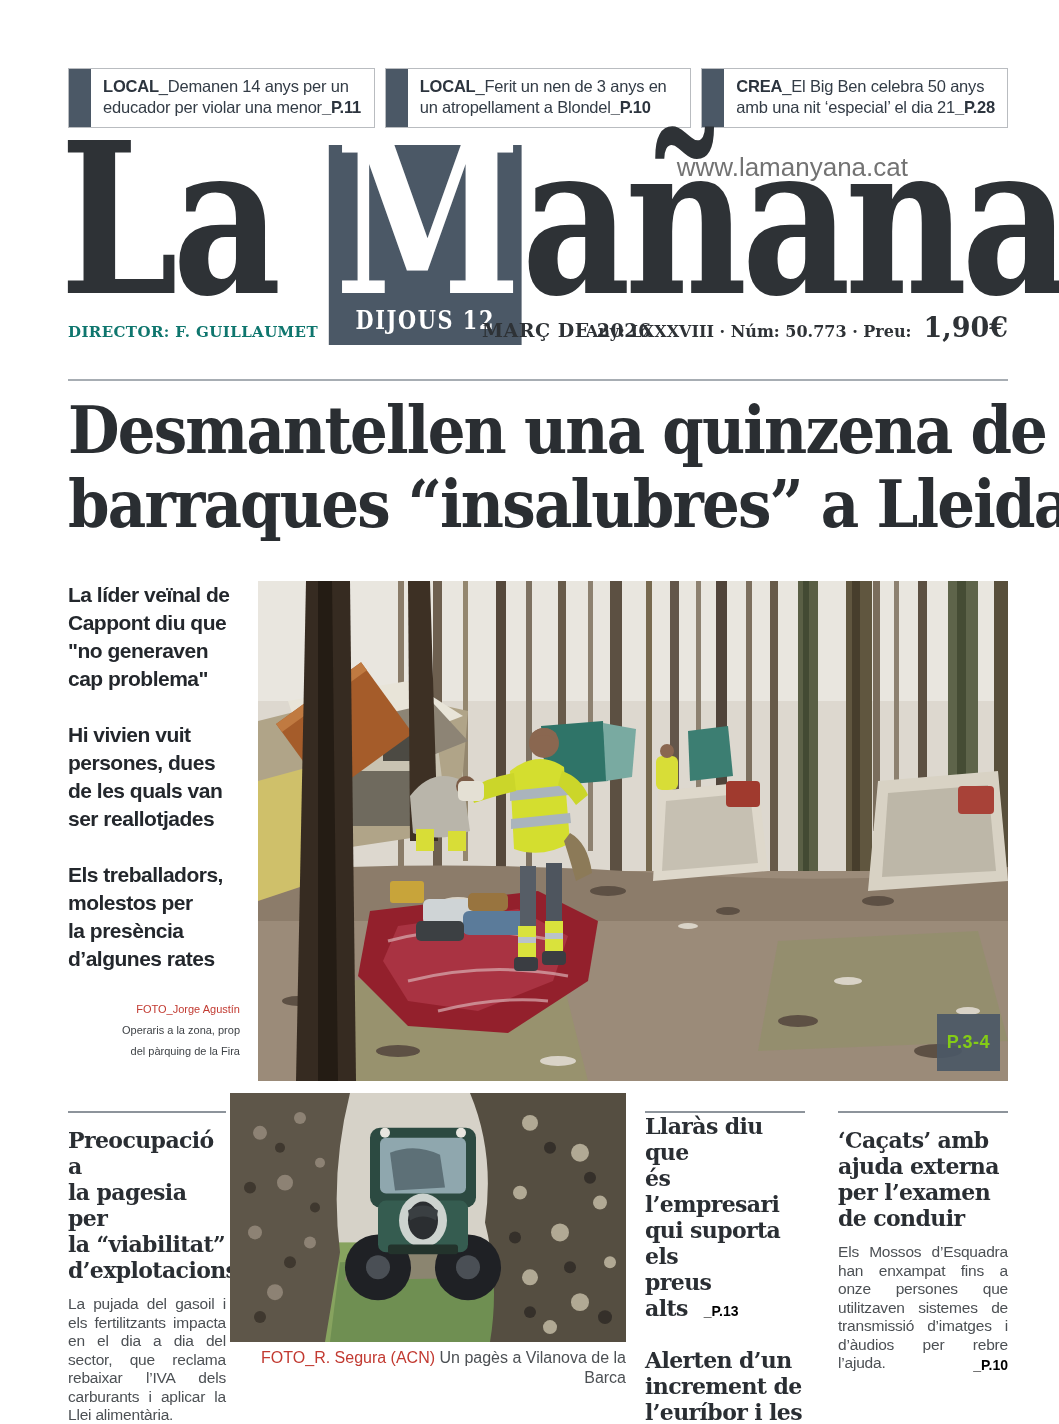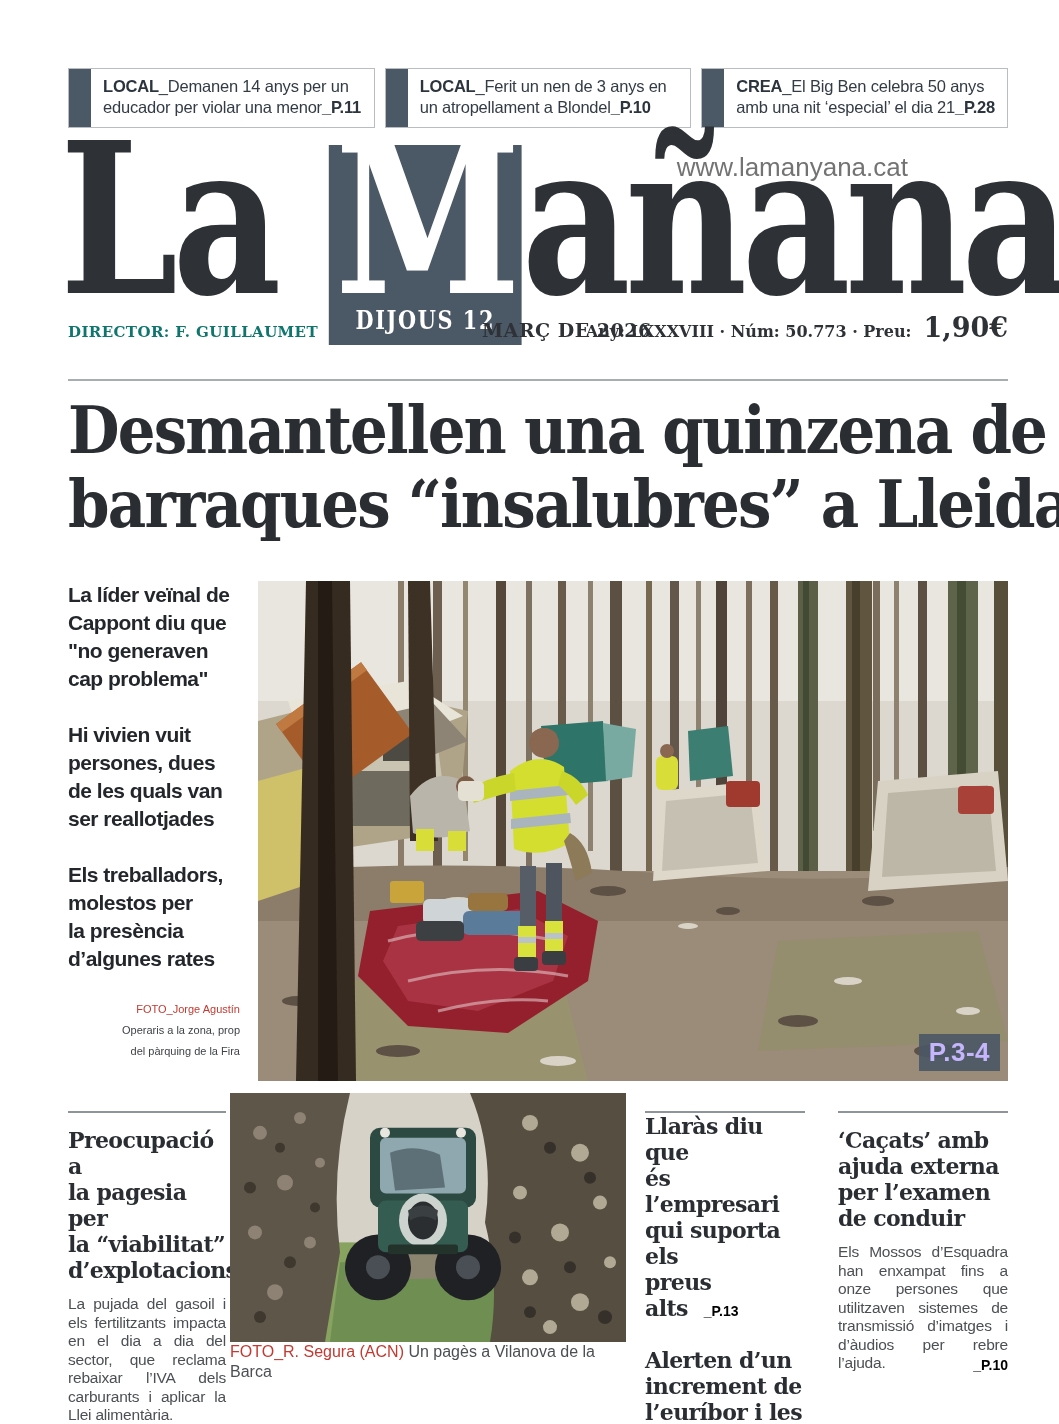--- a/index.html
+++ b/index.html
@@ -73,21 +73,21 @@
   }
   .bullet + .bullet { margin-top:28px; }
   .lead-caption { margin-top:26px; text-align:right; font-size:11px; line-height:21px; }
   .credit { color:#c23a31; }
   .caption-text { color:#3f4347; white-space:pre-line; }
 
   .photo-wrap { position:relative; margin-left:18px; width:750px; height:500px; flex:0 0 750px; }
   .photo-wrap svg { display:block; width:100%; height:100%; }
   .page-badge {
     position:absolute; right:8px; bottom:10px; background:rgba(75,88,102,0.92);
-    color:#c4b5fd; font-weight:bold; font-size:26px; padding:3px 10px; letter-spacing:0.5px;
+    color:#84cc16; font-weight:bold; font-size:18px; padding:18px 10px; letter-spacing:0.5px;
   }
 
   
   .bottom { display:flex; margin-top:30px; align-items:flex-start; }
   .b-rule { border-top:2px solid #8d949b; }
   .col1 { width:158px; flex:0 0 158px; }
   .colPhoto { width:396px; flex:0 0 396px; margin-left:4px; margin-top:-18px; }
   .col3 { width:160px; flex:0 0 160px; margin-left:19px; }
   .col4 { width:170px; flex:0 0 170px; margin-left:33px; }
 
@@ -99,21 +99,21 @@
   .b-body {
     margin-top:12px; font-size:15.5px; line-height:18.5px; color:#4c5054;
     text-align:justify; letter-spacing:-0.2px;
   }
   .pref { font-family:"Liberation Sans",sans-serif; font-weight:bold; font-size:14px; color:#000000; letter-spacing:0; }
   .pref-inline { margin-left:16px; }
   .pref-float { float:right; margin-top:2px; }
   .hl-block + .hl-block { margin-top:26px; }
 
   .tractor { width:396px; height:249px; display:block; }
-  .b-caption { text-align:left; font-size:16px; line-height:20px; color:#4c5054; }
+  .b-caption { margin-top:6px; text-align:right; font-size:16px; line-height:20px; color:#4c5054; }
 </style>
 </head>
 <body>
 
 <div class="page">
 
   <div class="teasers">
     <div class="teaser">
       <div class="teaser-bar"></div>
       <div class="teaser-text"><b>LOCAL</b><span>_Demanen 14 anys per un

